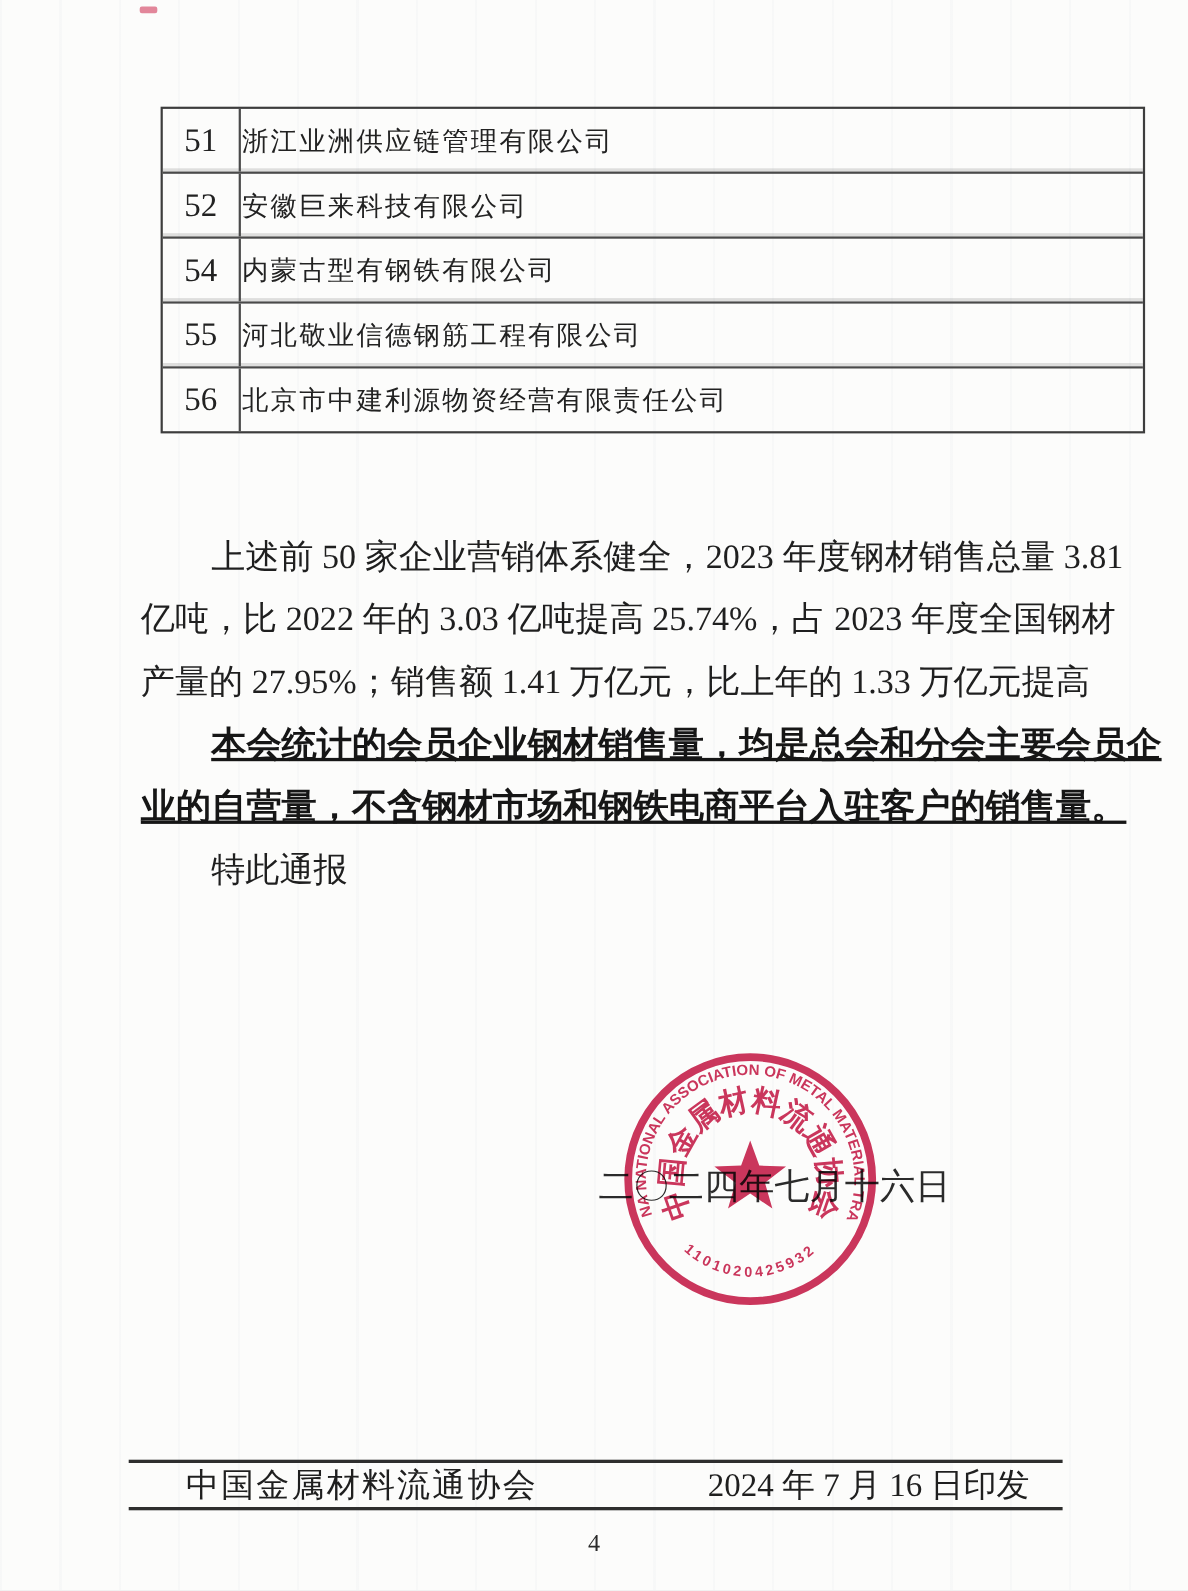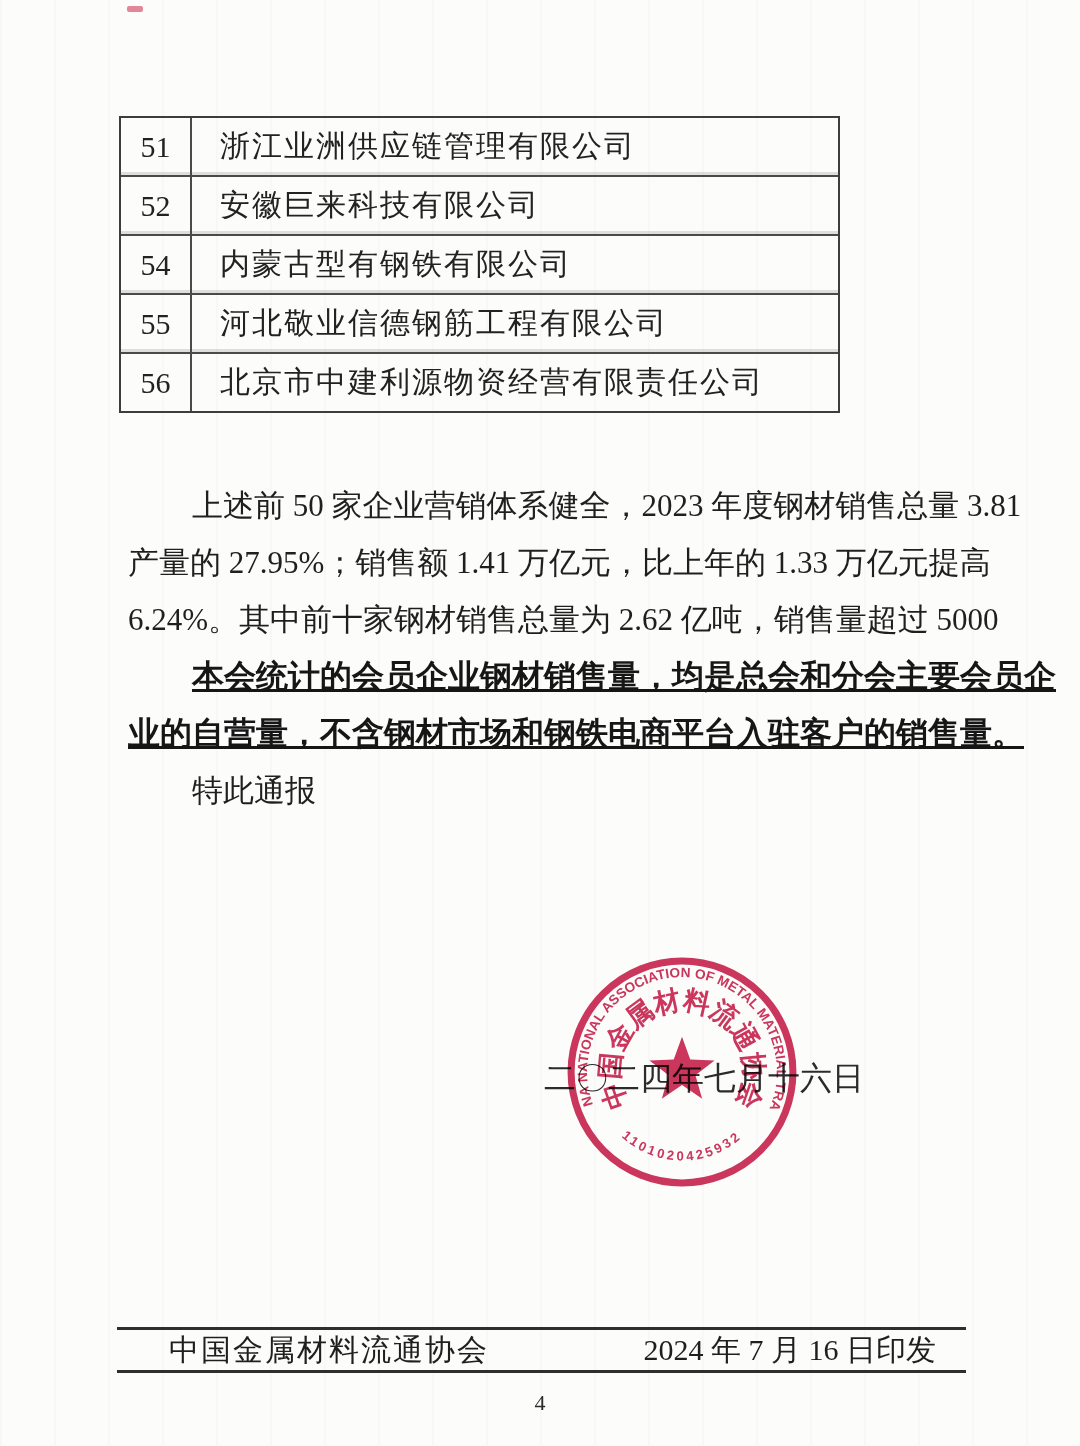--- a/index.html
+++ b/index.html
@@ -15,36 +15,35 @@
     font-family:"Liberation Serif","DejaVu Serif",serif;
     color:#222;
   }
   
   .corner-mark{
     position:absolute;left:127px;top:6px;width:16px;height:6px;
     background:rgba(204,36,74,0.55);border-radius:2px;
   }
   
   .tbl{
-    position:absolute;left:119px;top:97px;width:721px;
+    position:absolute;left:146px;top:97px;width:895px;
     border:2px solid #3d3d3d;
     box-sizing:border-box;
     background:transparent;
-    margin-top:19px;
   }
   .t-row{display:flex;height:57px;}
   .t-row + .t-row{border-top:2px solid #4a4a4a;box-shadow:0 -3px 0 rgba(90,90,90,0.18);}
   .t-no{
     width:71px;flex:0 0 71px;border-right:2px solid #4a4a4a;
     display:flex;align-items:center;justify-content:center;
     font-size:30px;box-sizing:border-box;
   }
   .t-name{
     flex:1;display:flex;align-items:center;
-    padding-left:28px;font-size:30px;letter-spacing:2px;
+    padding-left:1px;font-size:24px;letter-spacing:2px;
     box-sizing:border-box;white-space:nowrap;overflow:hidden;
   }
   
   .text-block{
     position:absolute;left:128px;top:477px;width:840px;
   }
   .line{
     height:57px;line-height:57px;font-size:31px;
     text-align:justify;text-justify:inter-character;
     white-space:nowrap;
@@ -107,22 +106,22 @@
       <div class="t-name">河北敬业信德钢筋工程有限公司</div>
     </div>
     <div class="t-row">
       <div class="t-no">56</div>
       <div class="t-name">北京市中建利源物资经营有限责任公司</div>
     </div>
   </div>
 
   <div class="text-block">
     <div class="line just indent">上述前 50 家企业营销体系健全，2023 年度钢材销售总量 3.81</div>
+    <div class="line just">亿吨，比 2022 年的 3.03 亿吨提高 25.74%，占 2023 年度全国钢材</div>
     <div class="line just">产量的 27.95%；销售额 1.41 万亿元，比上年的 1.33 万亿元提高</div>
-    <div class="line just">6.24%。其中前十家钢材销售总量为 2.62 亿吨，销售量超过 5000</div>
     <div class="line bold just indent">本会统计的会员企业钢材销售量，均是总会和分会主要会员企</div>
     <div class="line bold">业的自营量，不含钢材市场和钢铁电商平台入驻客户的销售量。</div>
     <div class="line indent">特此通报</div>
   </div>
 
   <svg class="seal" viewBox="0 0 240 240">
     <defs>
       <path id="arcEn" d="M 31.7,152.1 A 94,94 0 1,1 208.3,152.1" fill="none"></path>
       <path id="arcCn" d="M 69.2,155.6 A 62,62 0 1,1 170.8,155.6" fill="none"></path>
       <path id="arcNum" d="M 40.3,157.2 A 88,88 0 0,0 199.7,157.2" fill="none"></path>

